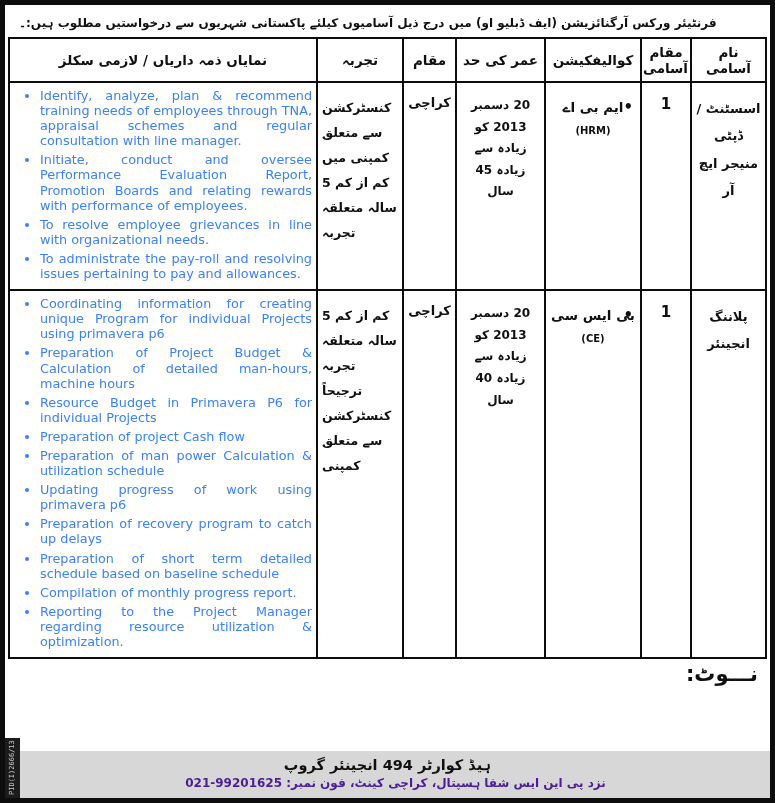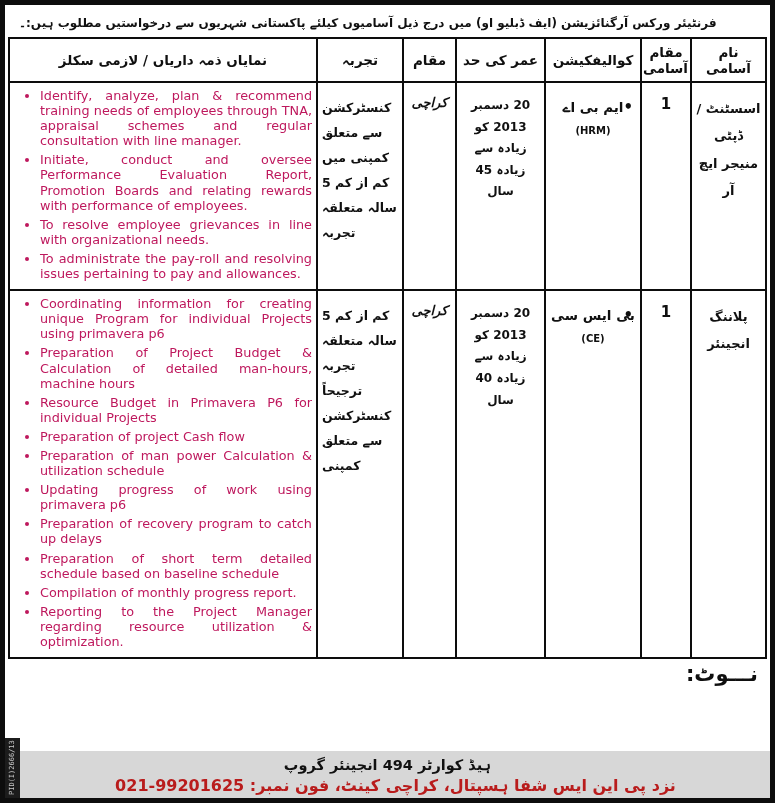--- a/index.html
+++ b/index.html
@@ -48,43 +48,43 @@
   table.jobs-table th {
     font-size:13.5px; font-weight:bold; text-align:center;
     padding:5px 2px; vertical-align:middle; height:34px;
   }
   td.c-post  { font-size:13px; font-weight:bold; text-align:center; padding:12px 3px; line-height:2.1; }
   td.c-count { font-size:15px; font-weight:bold; text-align:center; padding:12px 2px; }
   td.c-qual  { position:relative; font-size:13.5px; font-weight:bold; text-align:center; padding:12px 4px; line-height:1.9; }
   .qual-bullet { position:absolute; right:7px; top:10px; font-size:15px; }
   .qual-en { direction:ltr; font-size:10px; font-weight:bold; }
   td.c-age   { font-size:12px; font-weight:bold; text-align:center; padding:12px 4px; line-height:1.8; }
-  td.c-loc   { font-size:13px; font-weight:bold; text-align:center; padding:12px 2px;font-style:italic; }
+  td.c-loc   { font-size:13px; font-weight:bold; text-align:center; padding:12px 2px; }
   td.c-exp   { font-size:12.5px; font-weight:bold; text-align:left; padding:12px 4px; line-height:2.0; }
   td.c-resp  { direction:ltr; padding:5px 4px 4px 6px; }
   td.c-resp ul {
     list-style:disc; padding-left:24px; margin:0;
-    font-size:12.8px; line-height:1.18; color:#be185d;
+    font-size:12.8px; line-height:1.18; color:#3b82f6;
   }
   td.c-resp ul li { margin-bottom:4px; text-align:justify; font-weight:500; }
   tr.row-1 td { height:176px; }
   tr.row-2 td { height:266px; }
   
   .notes { direction:rtl; padding:3px 12px 0 12px; color:#0f0f0f; }
   .notes-heading {
     font-size:21px; font-weight:bold; text-align:right; line-height:1.2;
     letter-spacing:1px; margin-bottom:2px;
   }
   
   .footer {
     position:absolute; left:0; right:0; bottom:0; height:47px;
     background:#d7d7d7; direction:rtl; text-align:center; padding-top:4px;
   }
   .footer-line1 { font-size:14.5px; font-weight:bold; color:#101010; line-height:1.4; }
-  .footer-line2 { font-size:16px;  font-weight:bold; color:#b91c1c; line-height:1.4;padding-left:16px; }
+  .footer-line2 { font-size:12px;  font-weight:bold; color:#4c1d95; line-height:1.4;padding-left:16px; }
   .footer-phone { direction:ltr; unicode-bidi:embed; }
   .pid-strip {
     position:absolute; left:0; bottom:0; width:15px; height:60px;
     background:#1c1c1c; z-index:4; overflow:hidden;
   }
   .pid-text {
     writing-mode:vertical-rl; transform:rotate(180deg);
     font-size:7px; color:#c9c9c9; line-height:15px; height:60px; width:15px;
     text-align:center; font-family:"DejaVu Sans Mono",monospace;
   }

